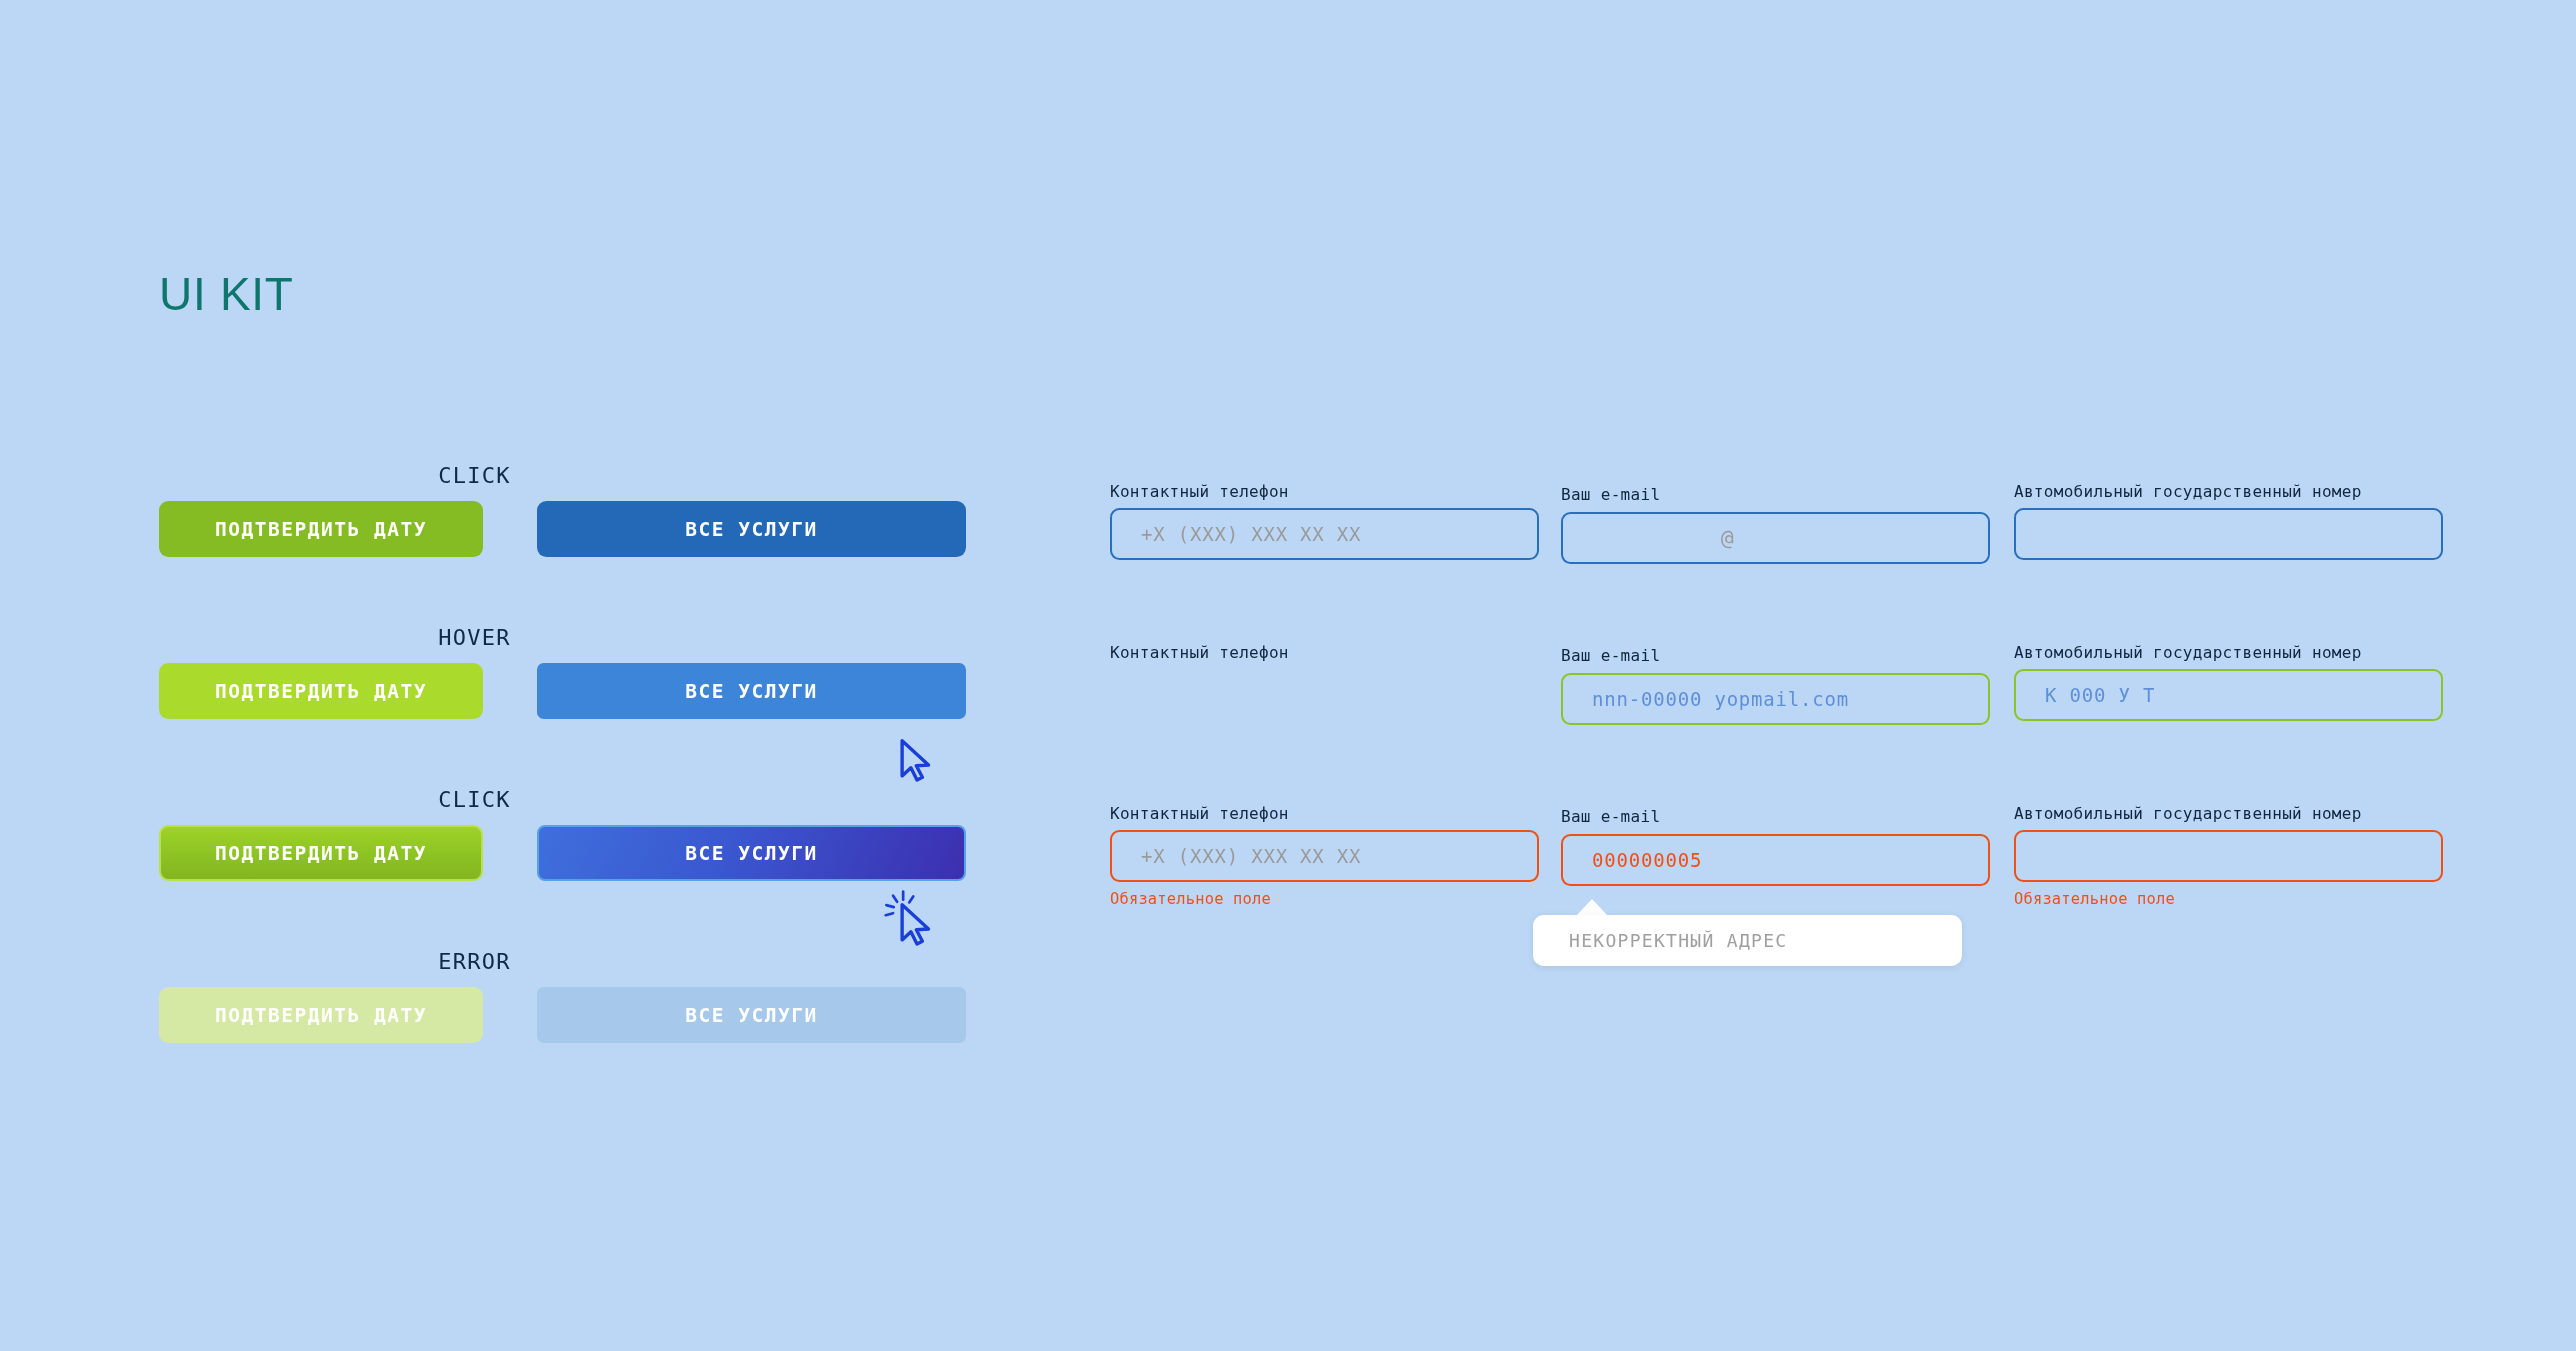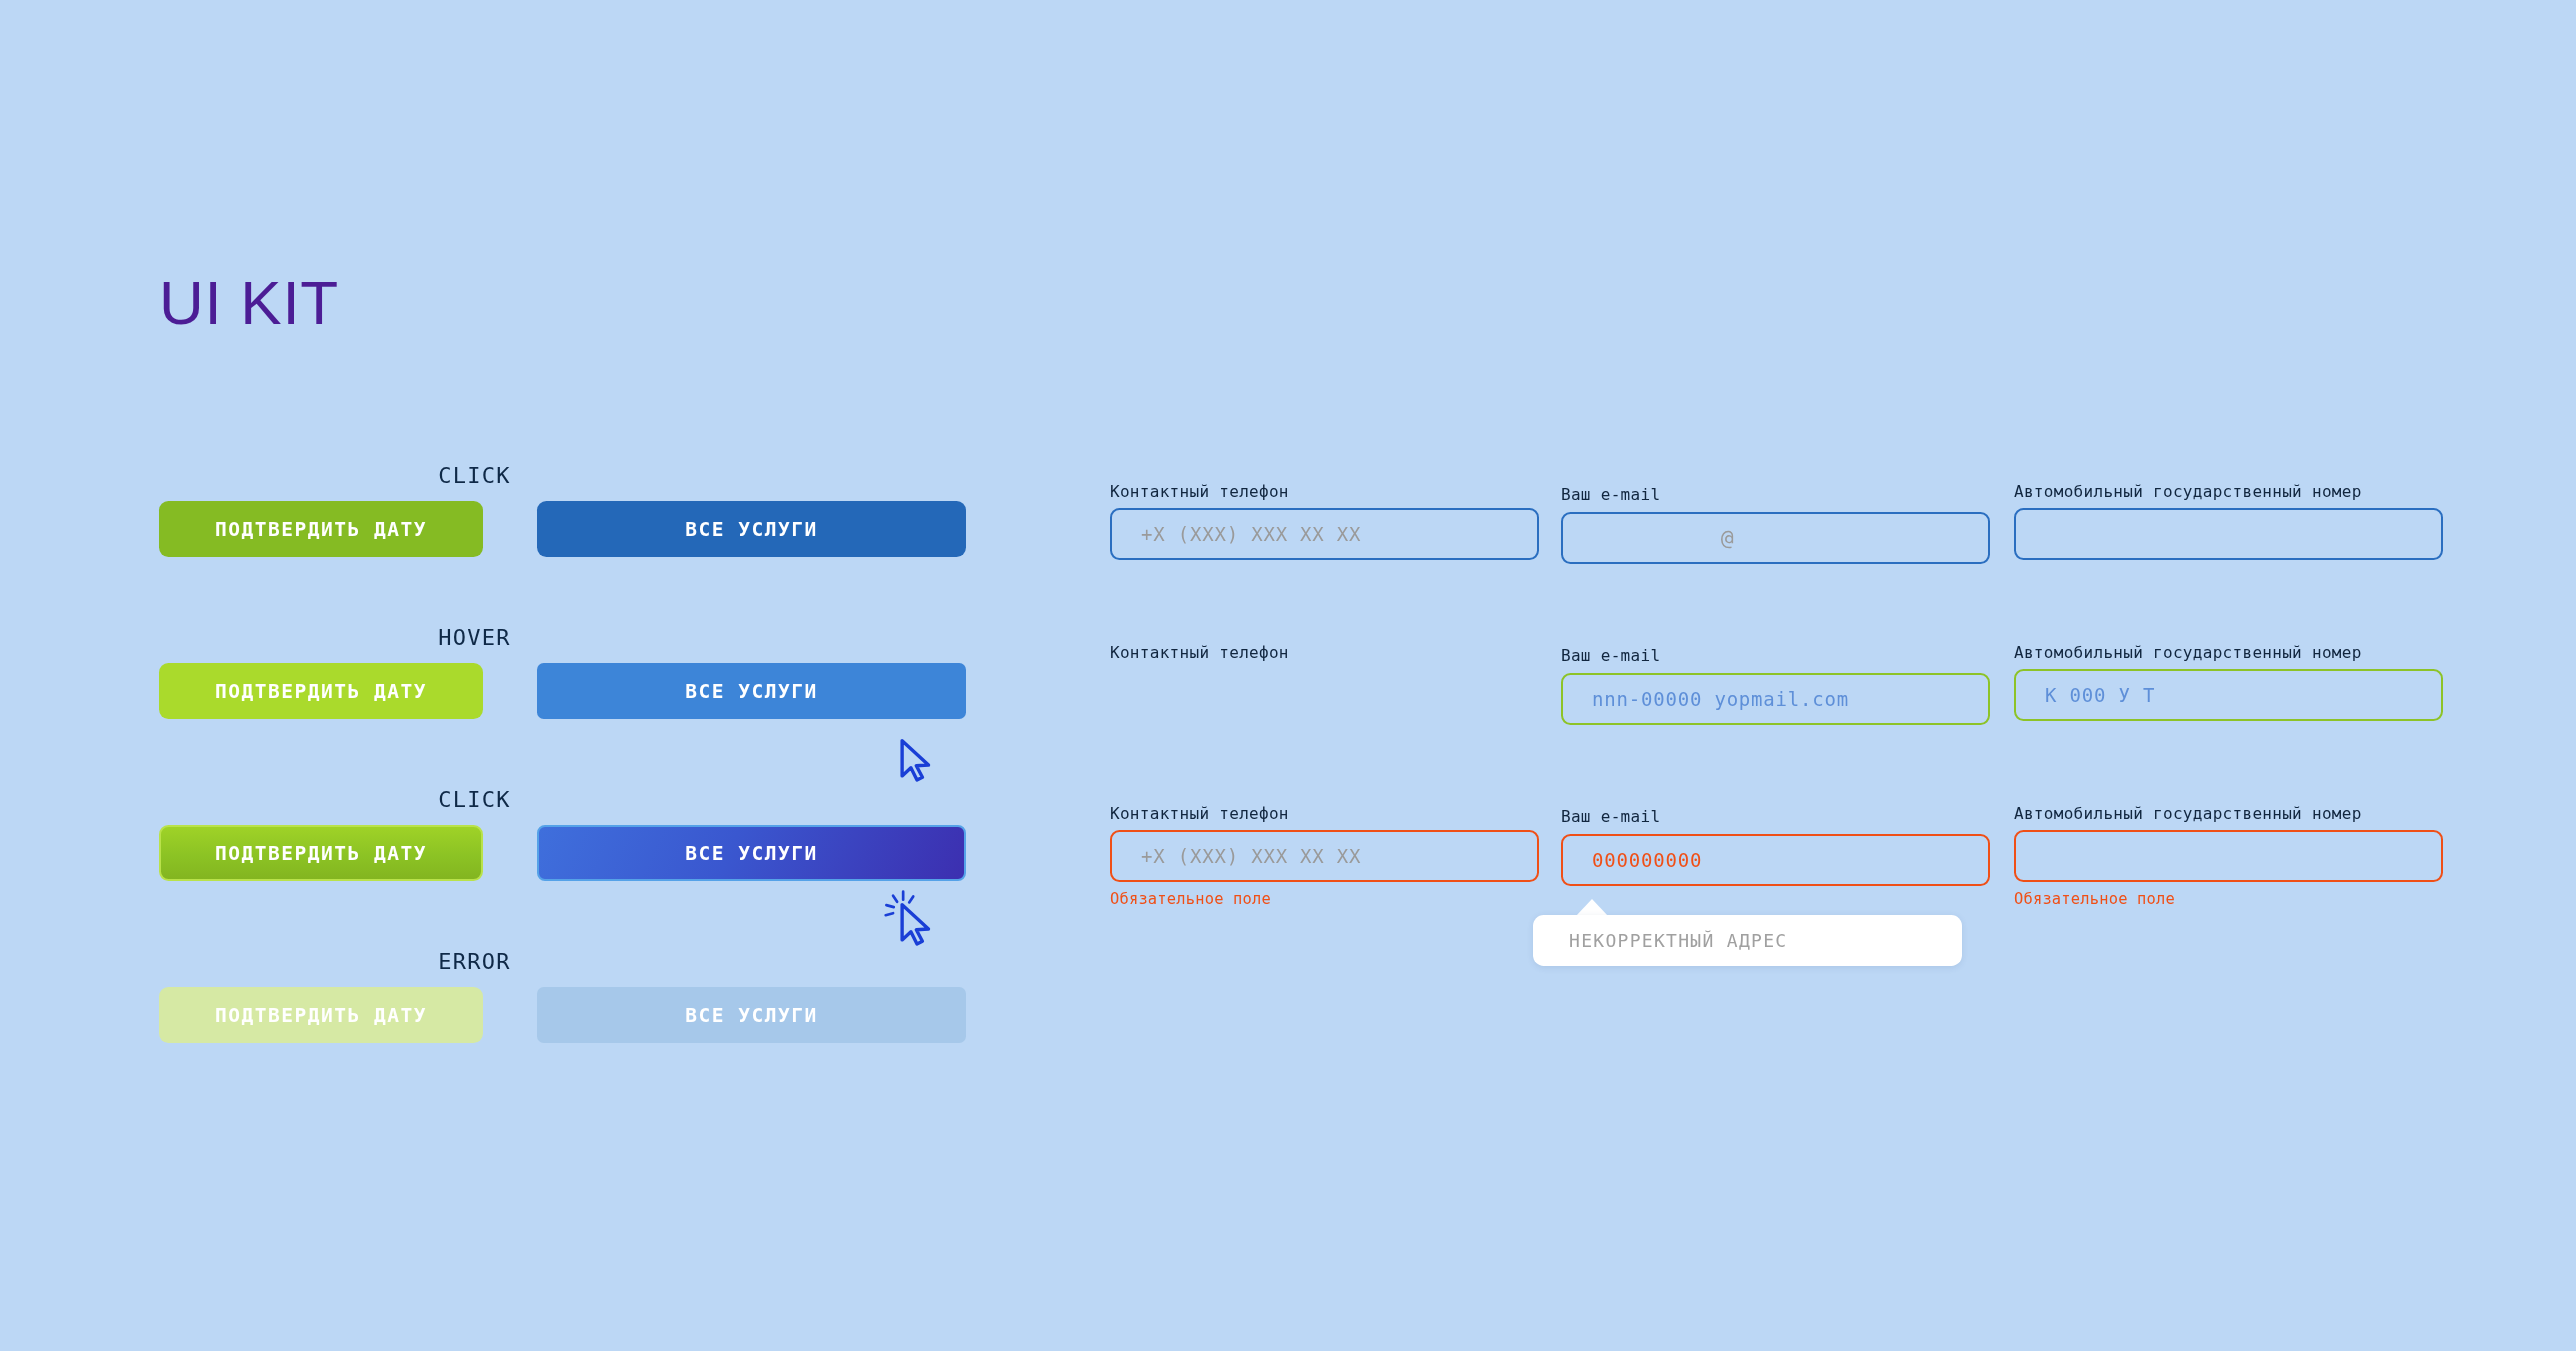--- a/index.html
+++ b/index.html
@@ -15,24 +15,24 @@
     font-family: "DejaVu Sans Mono", monospace;
     position: relative;
   }
 
   
   .page-title {
     position: absolute;
     left: 159px;
     top: 267px;
     font-family: "Liberation Sans", sans-serif;
-    font-size: 62px;
+    font-size: 46px;
     font-weight: 400;
     letter-spacing: 0.7px;
-    color: #4c1d95;
+    color: #0f766e;
     white-space: nowrap;
   }
 
   
   .buttons-col {
     position: absolute;
     left: 159px;
     top: 463px;
     width: 805px;
   }
@@ -347,21 +347,21 @@
       <div class="field-label">Контактный телефон</div>
       <div class="field-input border-red">
         <span class="ph-gray">+X (XXX) XXX XX XX</span>
       </div>
       <div class="error-msg">Обязательное поле</div>
     </div>
 
     <div class="field f-email">
       <div class="field-label">Ваш e-mail</div>
       <div class="field-input border-red">
-        <span class="ph-red">000000000</span>
+        <span class="ph-red">000000005</span>
       </div>
     </div>
 
     <div class="field f-plate">
       <div class="field-label">Автомобильный государственный номер</div>
       <div class="field-input border-red">
         <span class="ph-gray"></span>
       </div>
       <div class="error-msg">Обязательное поле</div>
     </div>

